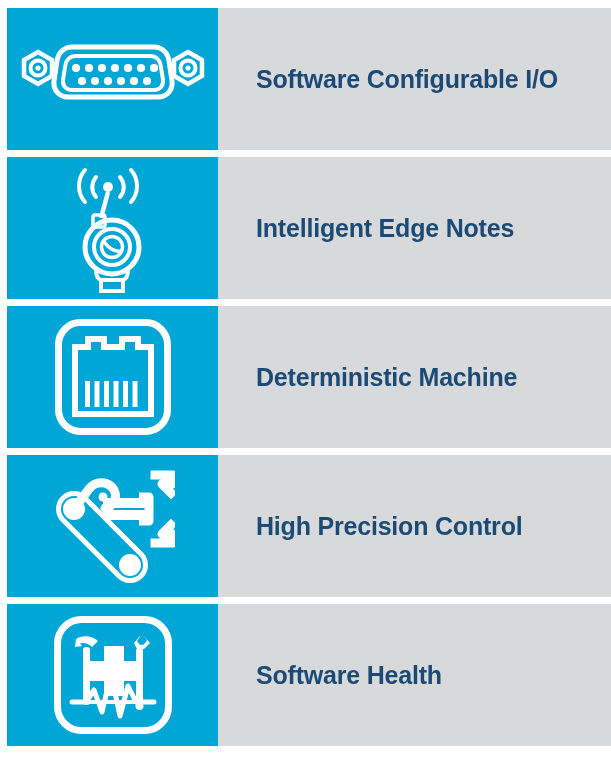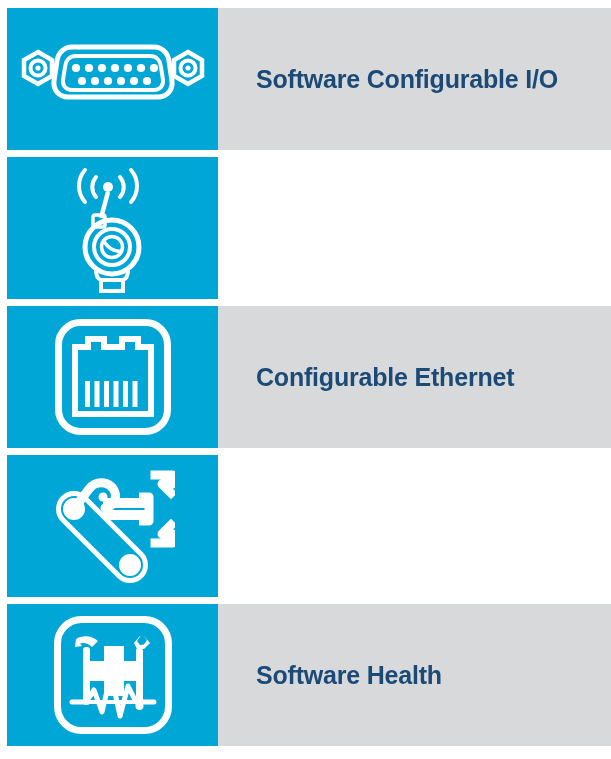--- a/index.html
+++ b/index.html
@@ -133,20 +133,23 @@
           <circle cx="47" cy="84" r="10.5" stroke="#ffffff" stroke-width="3.5" fill="none"></circle>
 
           <path d="M38.5 78 C44 86 50.5 89 56 88" stroke="#ffffff" stroke-width="3.5" fill="none" stroke-linecap="round"></path>
 
           <path d="M31 107 C31 113 33 116 36 117 H58 C61 116 63 113 63 107" stroke="#ffffff" stroke-width="4" fill="none"></path>
 
           <path d="M36 117 H58 V128 H36 Z" stroke="#ffffff" stroke-width="4" fill="none"></path>
         </svg>
       </span>
     </div>
+    <div class="label-panel">
+      <span class="label-text">Intelligent Edge Notes</span>
+    </div>
   </div>
 
   <div class="feature-row">
     <div class="icon-tile">
       <span>
         <svg width="116" height="116" viewBox="0 0 116 116" fill="none" xmlns="http://www.w3.org/2000/svg">
 
           <rect x="3.5" y="3.5" width="109" height="109" rx="22" stroke="#ffffff" stroke-width="7" fill="none"></rect>
 
           <path d="M20 95 V28 H33 V20 H49 V28 H67 V20 H83 V28 H96 V95 Z" stroke="#ffffff" stroke-width="6" fill="none" stroke-linejoin="miter"></path>
@@ -154,21 +157,21 @@
           <rect x="30" y="62" width="5" height="26" fill="#ffffff"></rect>
           <rect x="39.5" y="62" width="5" height="26" fill="#ffffff"></rect>
           <rect x="49" y="62" width="5" height="26" fill="#ffffff"></rect>
           <rect x="58.5" y="62" width="5" height="26" fill="#ffffff"></rect>
           <rect x="68" y="62" width="5" height="26" fill="#ffffff"></rect>
           <rect x="77.5" y="62" width="5" height="26" fill="#ffffff"></rect>
         </svg>
       </span>
     </div>
     <div class="label-panel">
-      <span class="label-text">Configurable Ethernet</span>
+      <span class="label-text">Deterministic Machine</span>
     </div>
   </div>
 
   <div class="feature-row">
     <div class="icon-tile">
       <span>
         <svg width="124" height="118" viewBox="0 0 124 118" fill="none" xmlns="http://www.w3.org/2000/svg">
 
           <path d="M23 42 L79 98" stroke="#ffffff" stroke-width="36" stroke-linecap="round" fill="none"></path>
           <path d="M23 42 L79 98" stroke="#00a6d6" stroke-width="26" stroke-linecap="round" fill="none"></path>
@@ -183,20 +186,23 @@
           <path d="M57 36 V48" stroke="#ffffff" stroke-width="10" fill="none" stroke-linecap="round"></path>
 
           <path d="M88 30 H98 V54 H88" stroke="#ffffff" stroke-width="9" fill="none" stroke-linejoin="round"></path>
 
           <path d="M104 8 H122 V17 H111 L120 26" stroke="#ffffff" stroke-width="9" fill="none" stroke-linejoin="round" stroke-linecap="square"></path>
 
           <path d="M120 58 L111 67 H122 V76 H104" stroke="#ffffff" stroke-width="9" fill="none" stroke-linejoin="round" stroke-linecap="square"></path>
         </svg>
       </span>
     </div>
+    <div class="label-panel">
+      <span class="label-text">High Precision Control</span>
+    </div>
   </div>
 
   <div class="feature-row">
     <div class="icon-tile">
       <span>
         <svg width="118" height="118" viewBox="0 0 118 118" fill="none" xmlns="http://www.w3.org/2000/svg">
 
           <rect x="3.5" y="3.5" width="111" height="111" rx="24" stroke="#ffffff" stroke-width="7" fill="none"></rect>
 
           <path d="M22 23 C28 19 38 19 44 25 L38 31 C34 27 29 26 25 28 Z" fill="#ffffff"></path>

